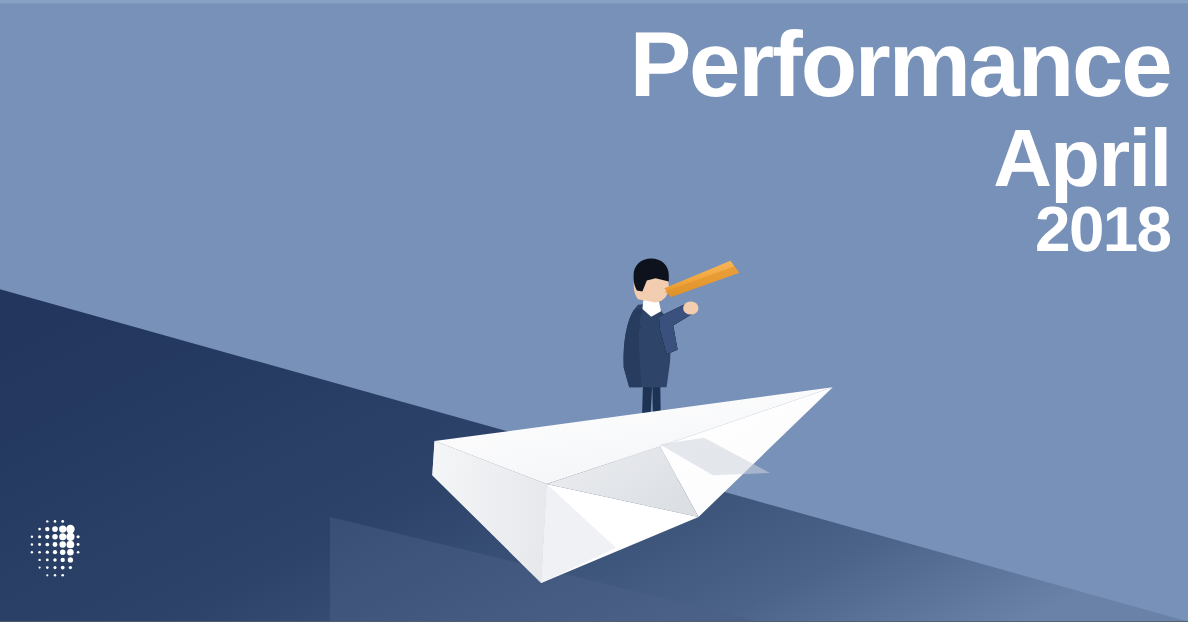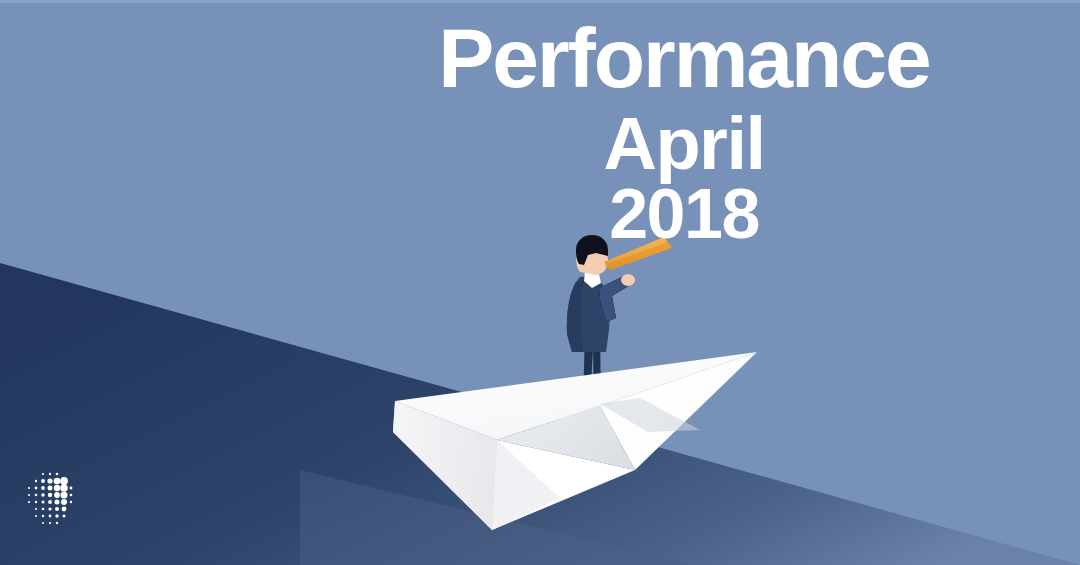--- a/index.html
+++ b/index.html
@@ -20,36 +20,36 @@
     inset: 0;
     width: 1080px;
     height: 565px;
     display: block;
   }
   .title-block {
     position: absolute;
     right: 16px;
     top: 18px;
     width: 760px;
-    text-align: center;
+    text-align: right;
     color: #ffffff;
     line-height: 0.96;
     letter-spacing: -1.5px;
     pointer-events: none;
   }
   .title-line {
     display: block;
     font-weight: 700;
     font-size: 84px;
     color: #ffffff;
     white-space: nowrap;
   }
   .title-line.l1 { font-size: 84px; letter-spacing: -2px; }
   .title-line.l2 { font-size: 74px; letter-spacing: -1.5px; margin-top: 9px; }
-  .title-line.l3 { font-size: 70px; letter-spacing: -1.5px; margin-top: 2px; }
+  .title-line.l3 { font-size: 58px; letter-spacing: -1.5px; margin-top: 2px; }
 </style>
 </head>
 <body>
 
 <div id="stage">
 
   <svg id="art" viewBox="0 0 1080 565" xmlns="http://www.w3.org/2000/svg">
     <defs>
       <linearGradient id="gDarkWedge" x1="0" y1="0.2" x2="1" y2="0.75">
         <stop offset="0%" stop-color="#22365e"></stop>

